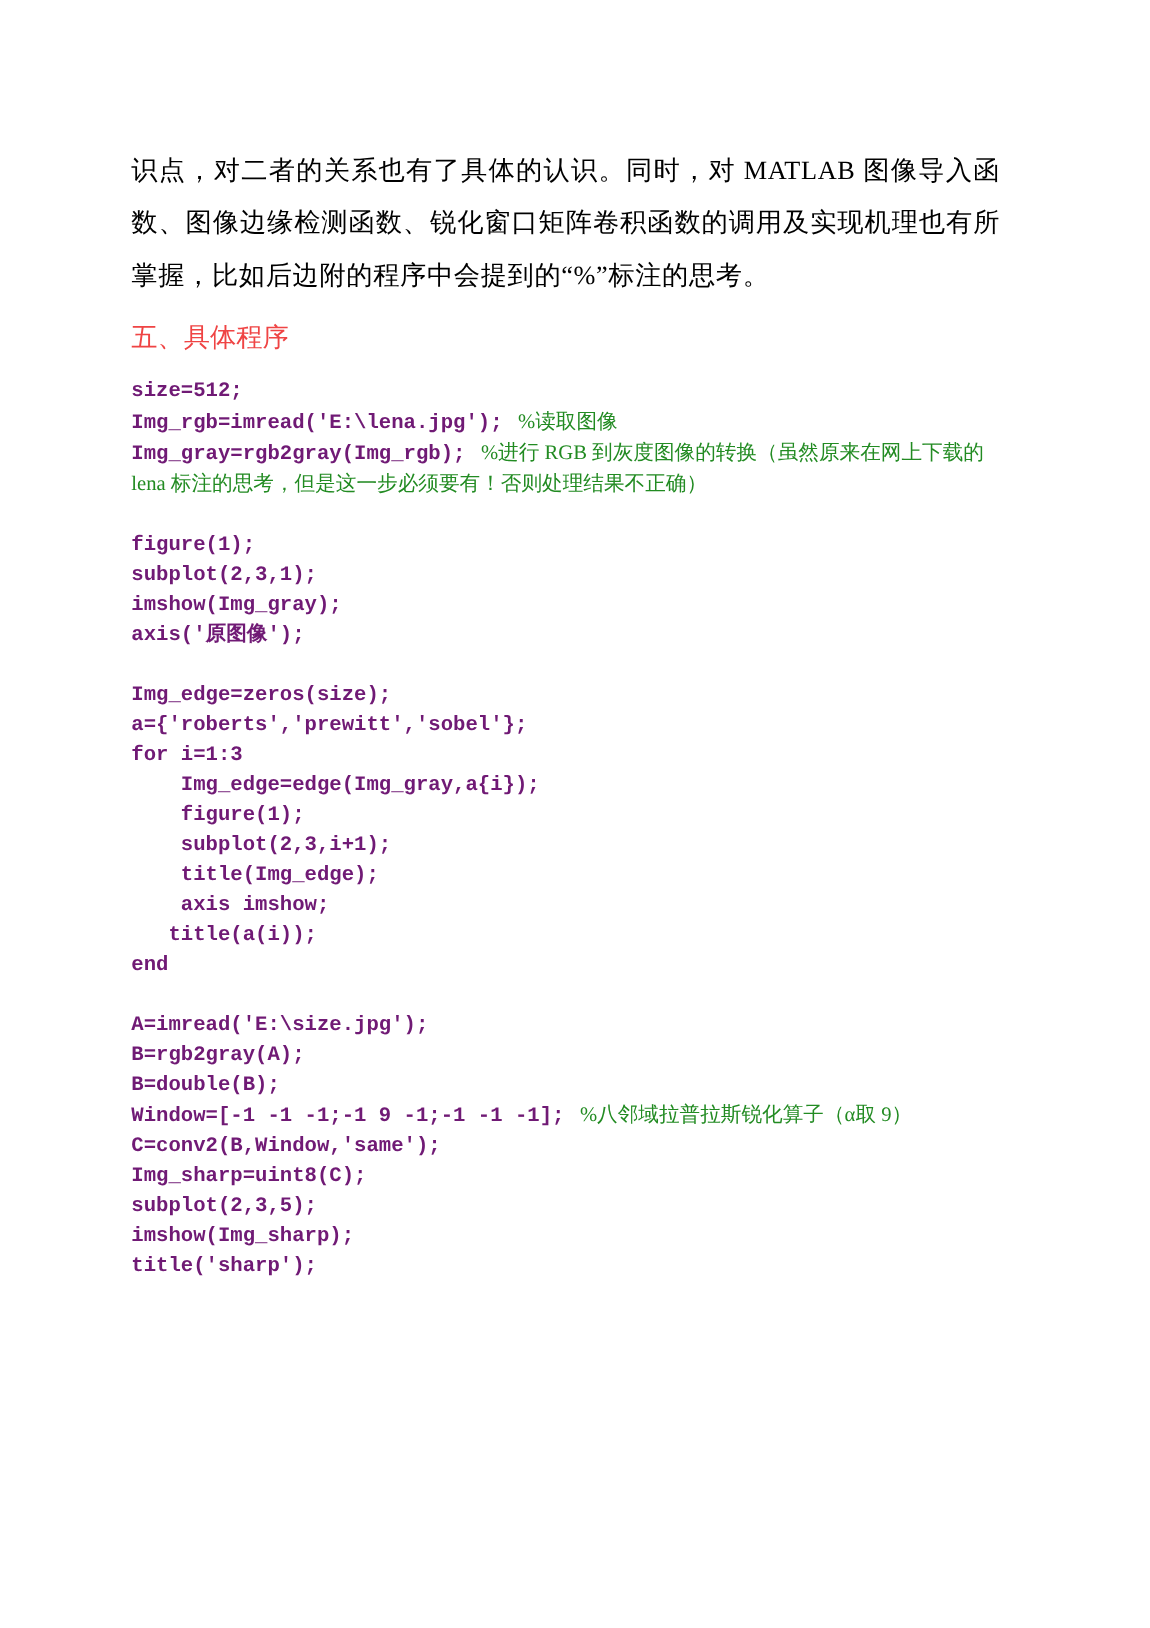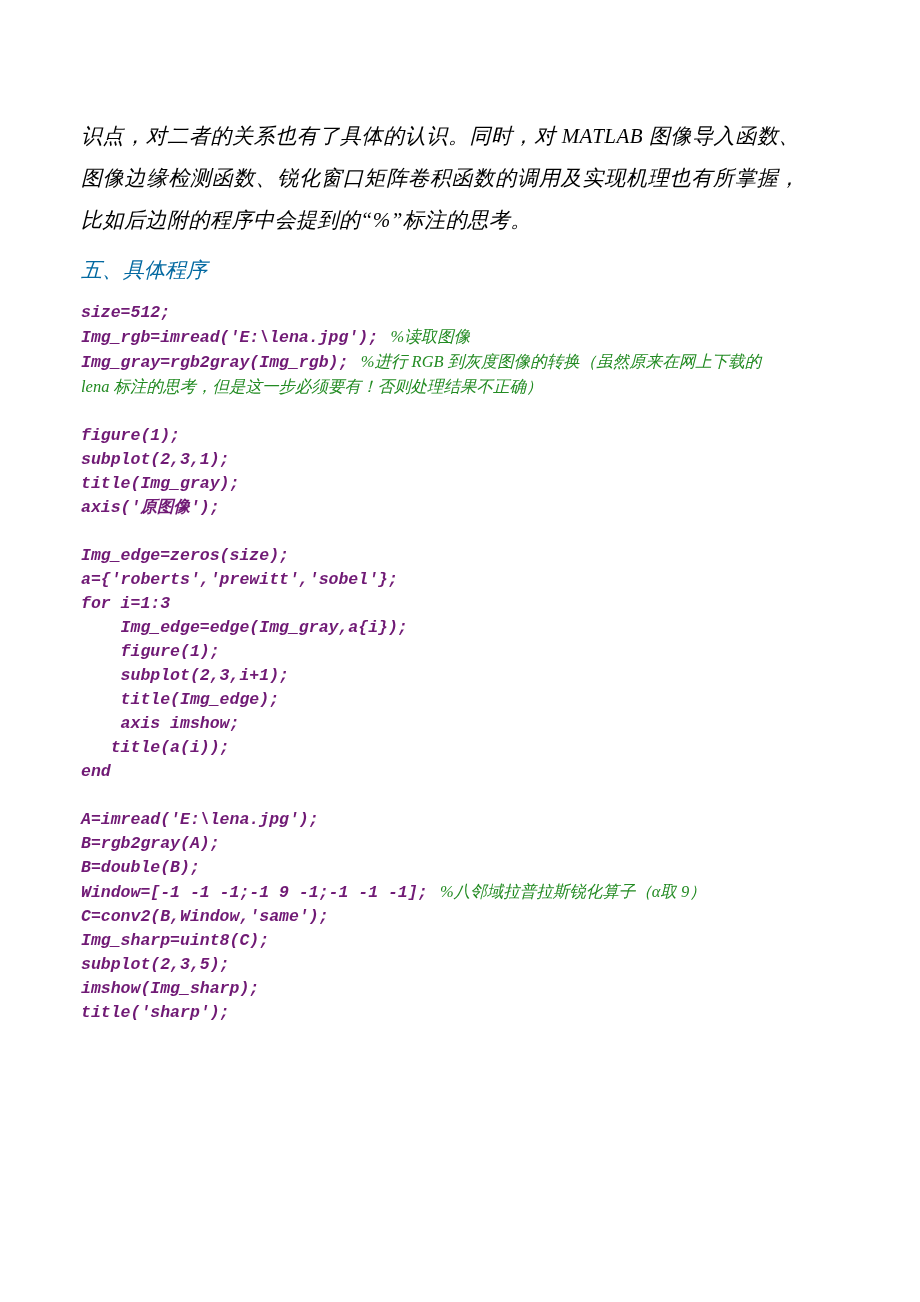--- a/index.html
+++ b/index.html
@@ -5,39 +5,38 @@
   html, body {
     margin: 0;
     padding: 0;
     background: #ffffff;
     width: 920px;
   }
   .page {
     width: 920px;
     min-height: 1302px;
     background: #ffffff;
-    padding: 115px 120px 0 81px;
+    padding: 115px 120px 0 105px;
     box-sizing: border-box;
     font-family: "SimSun", "宋体", serif;
     color: #000000;
-    font-style: italic;
   }
   .body-text {
     font-size: 21px;
     line-height: 42px;
     text-align: justify;
     margin: 0 0 4px 0;
     color: #000000;
     letter-spacing: 0.5px;
   }
   .section-title {
     font-size: 21px;
     line-height: 42px;
     margin: 8px 0 10px 0;
-    color: #0369a1;
+    color: #ef4444;
   }
   .roman {
     font-family: "Times New Roman", serif;
   }
   .code-block {
     font-family: "Courier New", "SimSun", monospace;
     font-size: 16.5px;
     line-height: 24px;
     white-space: pre;
     margin: 0;
@@ -68,35 +67,35 @@
 
   <p class="section-title">五、具体程序</p>
 
   <div class="code-block"><span class="kw">size=512;</span>
 <span class="kw">Img_rgb=imread('E:\lena.jpg');</span><span class="cmt"><span class="cmt-zh">   %读取图像</span></span>
 <span class="kw">Img_gray=rgb2gray(Img_rgb);</span><span class="cmt"><span class="cmt-zh">   %进行 RGB 到灰度图像的转换（虽然原来在网上下载的</span></span>
 <span class="cmt"><span class="cmt-zh">lena 标注的思考，但是这一步必须要有！否则处理结果不正确）</span></span>
 <span class="blank-line"></span>
 <span class="kw">figure(1);</span>
 <span class="kw">subplot(2,3,1);</span>
-<span class="kw">title(Img_gray);</span>
+<span class="kw">imshow(Img_gray);</span>
 <span class="kw">axis('原图像');</span>
 <span class="blank-line"></span>
 <span class="kw">Img_edge=zeros(size);</span>
 <span class="kw">a={'roberts','prewitt','sobel'};</span>
 <span class="kw">for</span><span class="kw"> i=1:3</span>
 <span class="kw">    Img_edge=edge(Img_gray,a{i});</span>
 <span class="kw">    figure(1);</span>
 <span class="kw">    subplot(2,3,i+1);</span>
 <span class="kw">    title(Img_edge);</span>
 <span class="kw">    axis imshow;</span>
 <span class="kw">   title(a(i));</span>
 <span class="kw">end</span>
 <span class="blank-line"></span>
-<span class="kw">A=imread('E:\lena.jpg');</span>
+<span class="kw">A=imread('E:\size.jpg');</span>
 <span class="kw">B=rgb2gray(A);</span>
 <span class="kw">B=double(B);</span>
 <span class="kw">Window=[-1 -1 -1;-1 9 -1;-1 -1 -1];</span><span class="cmt"><span class="cmt-zh">   %八邻域拉普拉斯锐化算子（α取 9）</span></span>
 <span class="kw">C=conv2(B,Window,'same');</span>
 <span class="kw">Img_sharp=uint8(C);</span>
 <span class="kw">subplot(2,3,5);</span>
 <span class="kw">imshow(Img_sharp);</span>
 <span class="kw">title('sharp');</span></div>
 
 </div>

